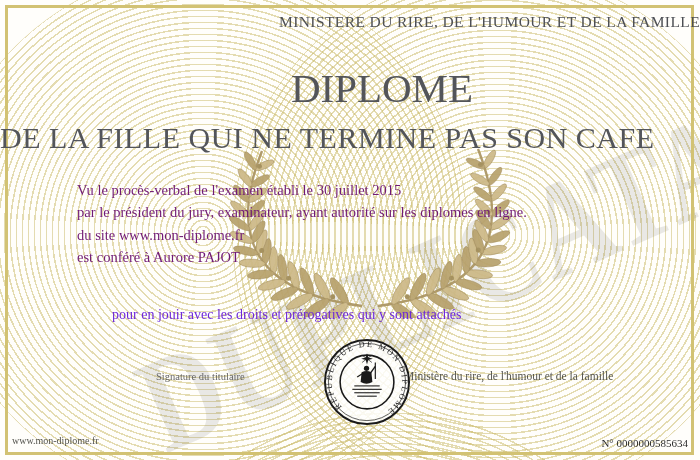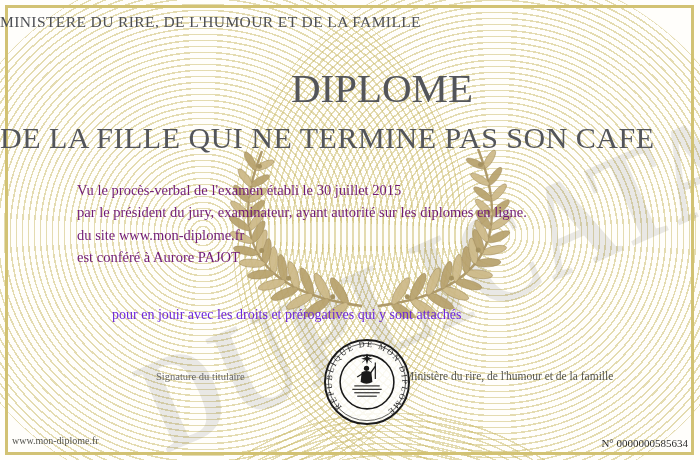--- a/index.html
+++ b/index.html
@@ -25,21 +25,21 @@
     transform:translate(-50%,-50%) rotate(-24deg) scaleX(0.8);
     font-size:135px; letter-spacing:2px; white-space:nowrap;
     color:rgba(110,110,110,0.15); font-weight:bold;
   }
   .laurel{position:absolute; left:210px; top:118px; width:330px; height:200px; z-index:2; opacity:0.93;}
   .frame{
     position:absolute; left:5px; top:5px; right:6px; bottom:5px;
     border:3px solid #d2c273; z-index:3; pointer-events:none;
   }
   .txt{position:absolute; z-index:4;}
-  .header{top:13px; left:0; width:100%; text-align:left;
+  .header{top:13px; left:0; width:100%; text-align:right;
     font-size:15.5px; letter-spacing:0.4px; color:#4d4f54;}
   .title{top:64px; left:0; width:100%; text-align:center; margin:0;
     font-size:41px; font-weight:normal; color:#53555a;padding-left:32px;}
   .subtitle{top:121px; left:0; width:100%; text-align:left; margin:0;
     font-size:30px; font-weight:normal; letter-spacing:0.5px; color:#53555a; white-space:nowrap;}
   .body-text{left:77px; top:179px; font-size:14.5px; line-height:22.4px; color:#701a75;}
   .closing{left:112px; top:307px; font-size:14px; color:#6d28d9;}
   .sig-label{left:156px; top:371px; font-size:10.5px; color:#646464;}
   .ministry-footer{left:404px; top:370px; font-size:11.5px; color:#53534d;}
   .website{left:12px; top:435px; font-size:10px; color:#53534d;}

